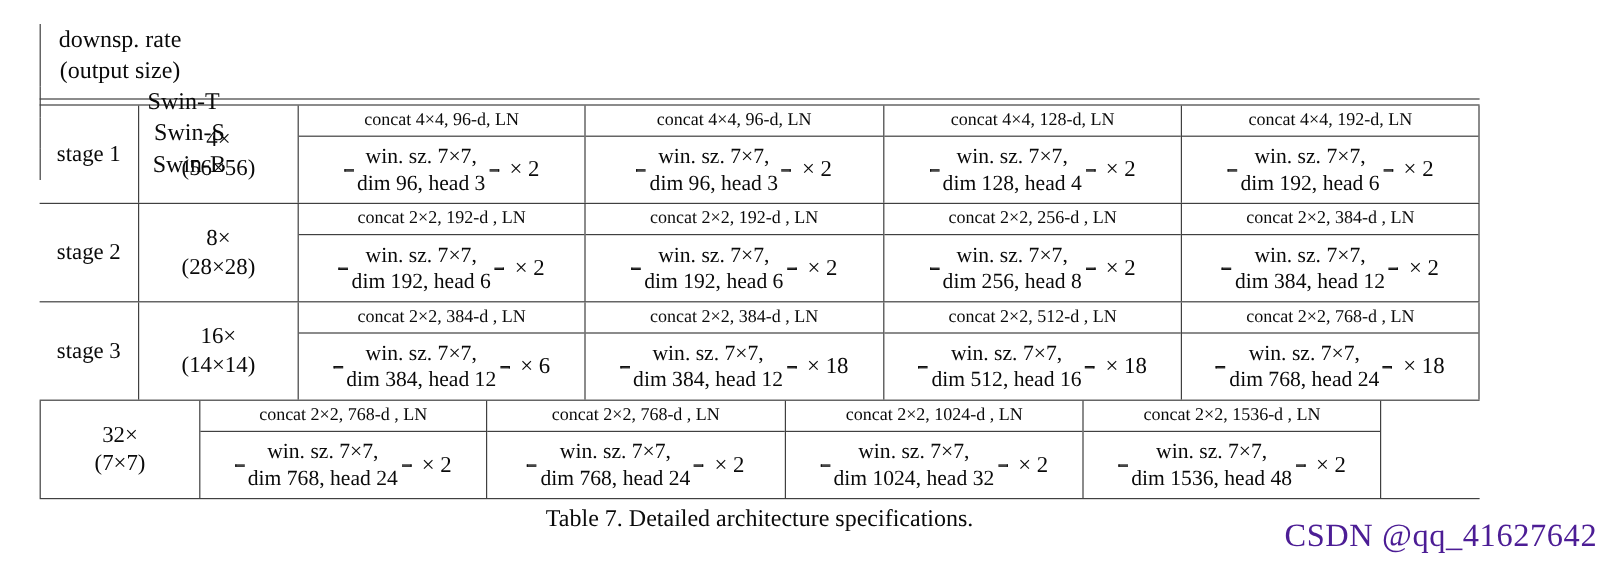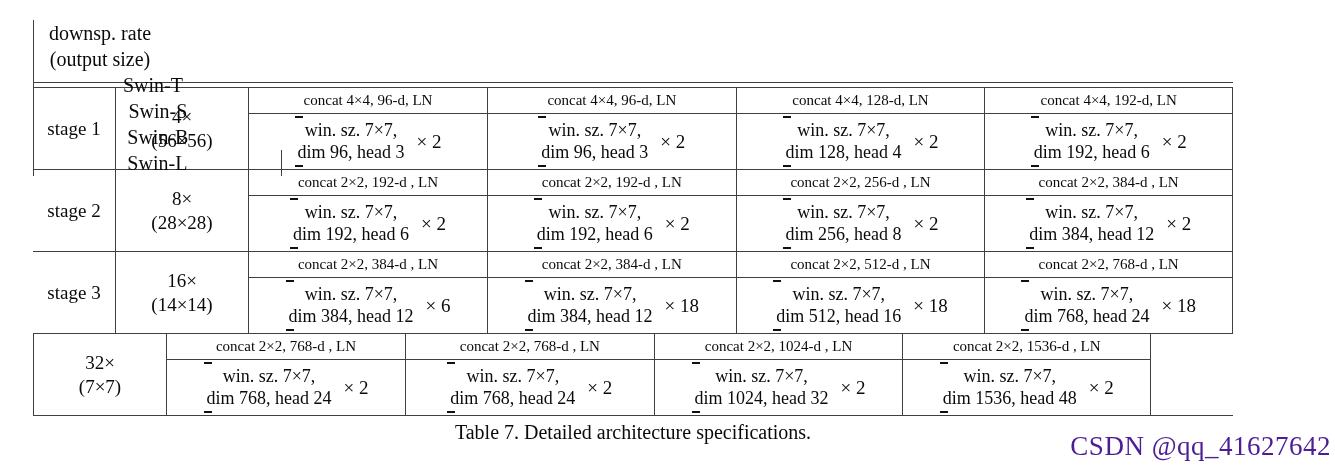--- a/index.html
+++ b/index.html
@@ -30,21 +30,21 @@
   .dbl-rule { height:4px; border-top:1.4px solid #404040; border-bottom:1.4px solid #404040; }
 
   
   .st-row { height:81px; border-bottom:1.4px solid #404040; }
   .ctr { display:flex; flex-direction:column; align-items:center; justify-content:center;
          font-size:19px; line-height:1.25; }
   .m-cell { display:flex; flex-direction:column; }
   .concat { height:25px; flex:0 0 25px; border-bottom:1.3px solid #404040;
             display:flex; align-items:center; justify-content:center; font-size:15px; }
   .blockrow { flex:1; display:flex; flex-direction:row; align-items:center; justify-content:center; gap:9px; }
-  .brk { display:flex; align-items:flex-start;flex-direction:column; }
+  .brk { display:flex; align-items:center; }
   .brk-l { width:7px; border:1.6px solid #111; border-right:none; }
   .brk-r { width:7px; border:1.6px solid #111; border-left:none; }
   .brk-body { padding:2px 3px; text-align:center; font-size:18px; line-height:1.22; white-space:nowrap; }
   .mult { font-size:19px; white-space:nowrap; }
 
   .caption { margin-top:5px; text-align:center; font-size:20px; }
 
   .watermark {
     position:absolute; right:4px; top:431px;
     font-family:Liberation Serif, serif;
@@ -59,21 +59,20 @@
 
   <div class="row hdr-row">
     <div class="cell c-stage hdr-cell"></div>
     <div class="cell c-rate hdr-cell vsep">
       <span>downsp. rate</span>
       <span>(output size)</span>
     </div>
     <div class="cell c-m first hdr-cell vsep">Swin-T</div>
     <div class="cell c-m hdr-cell vsep">Swin-S</div>
     <div class="cell c-m hdr-cell vsep">Swin-B</div>
-    <div class="cell c-m hdr-cell vsep rsep">Swin-L</div>
   </div>
 
   <div class="dbl-rule"></div>
 
   <div>
       <div class="row st-row">
         <div class="cell c-stage ctr">stage 1</div>
         <div class="cell c-rate ctr vsep">
           <span>4×</span>
           <span>(56×56)</span>

